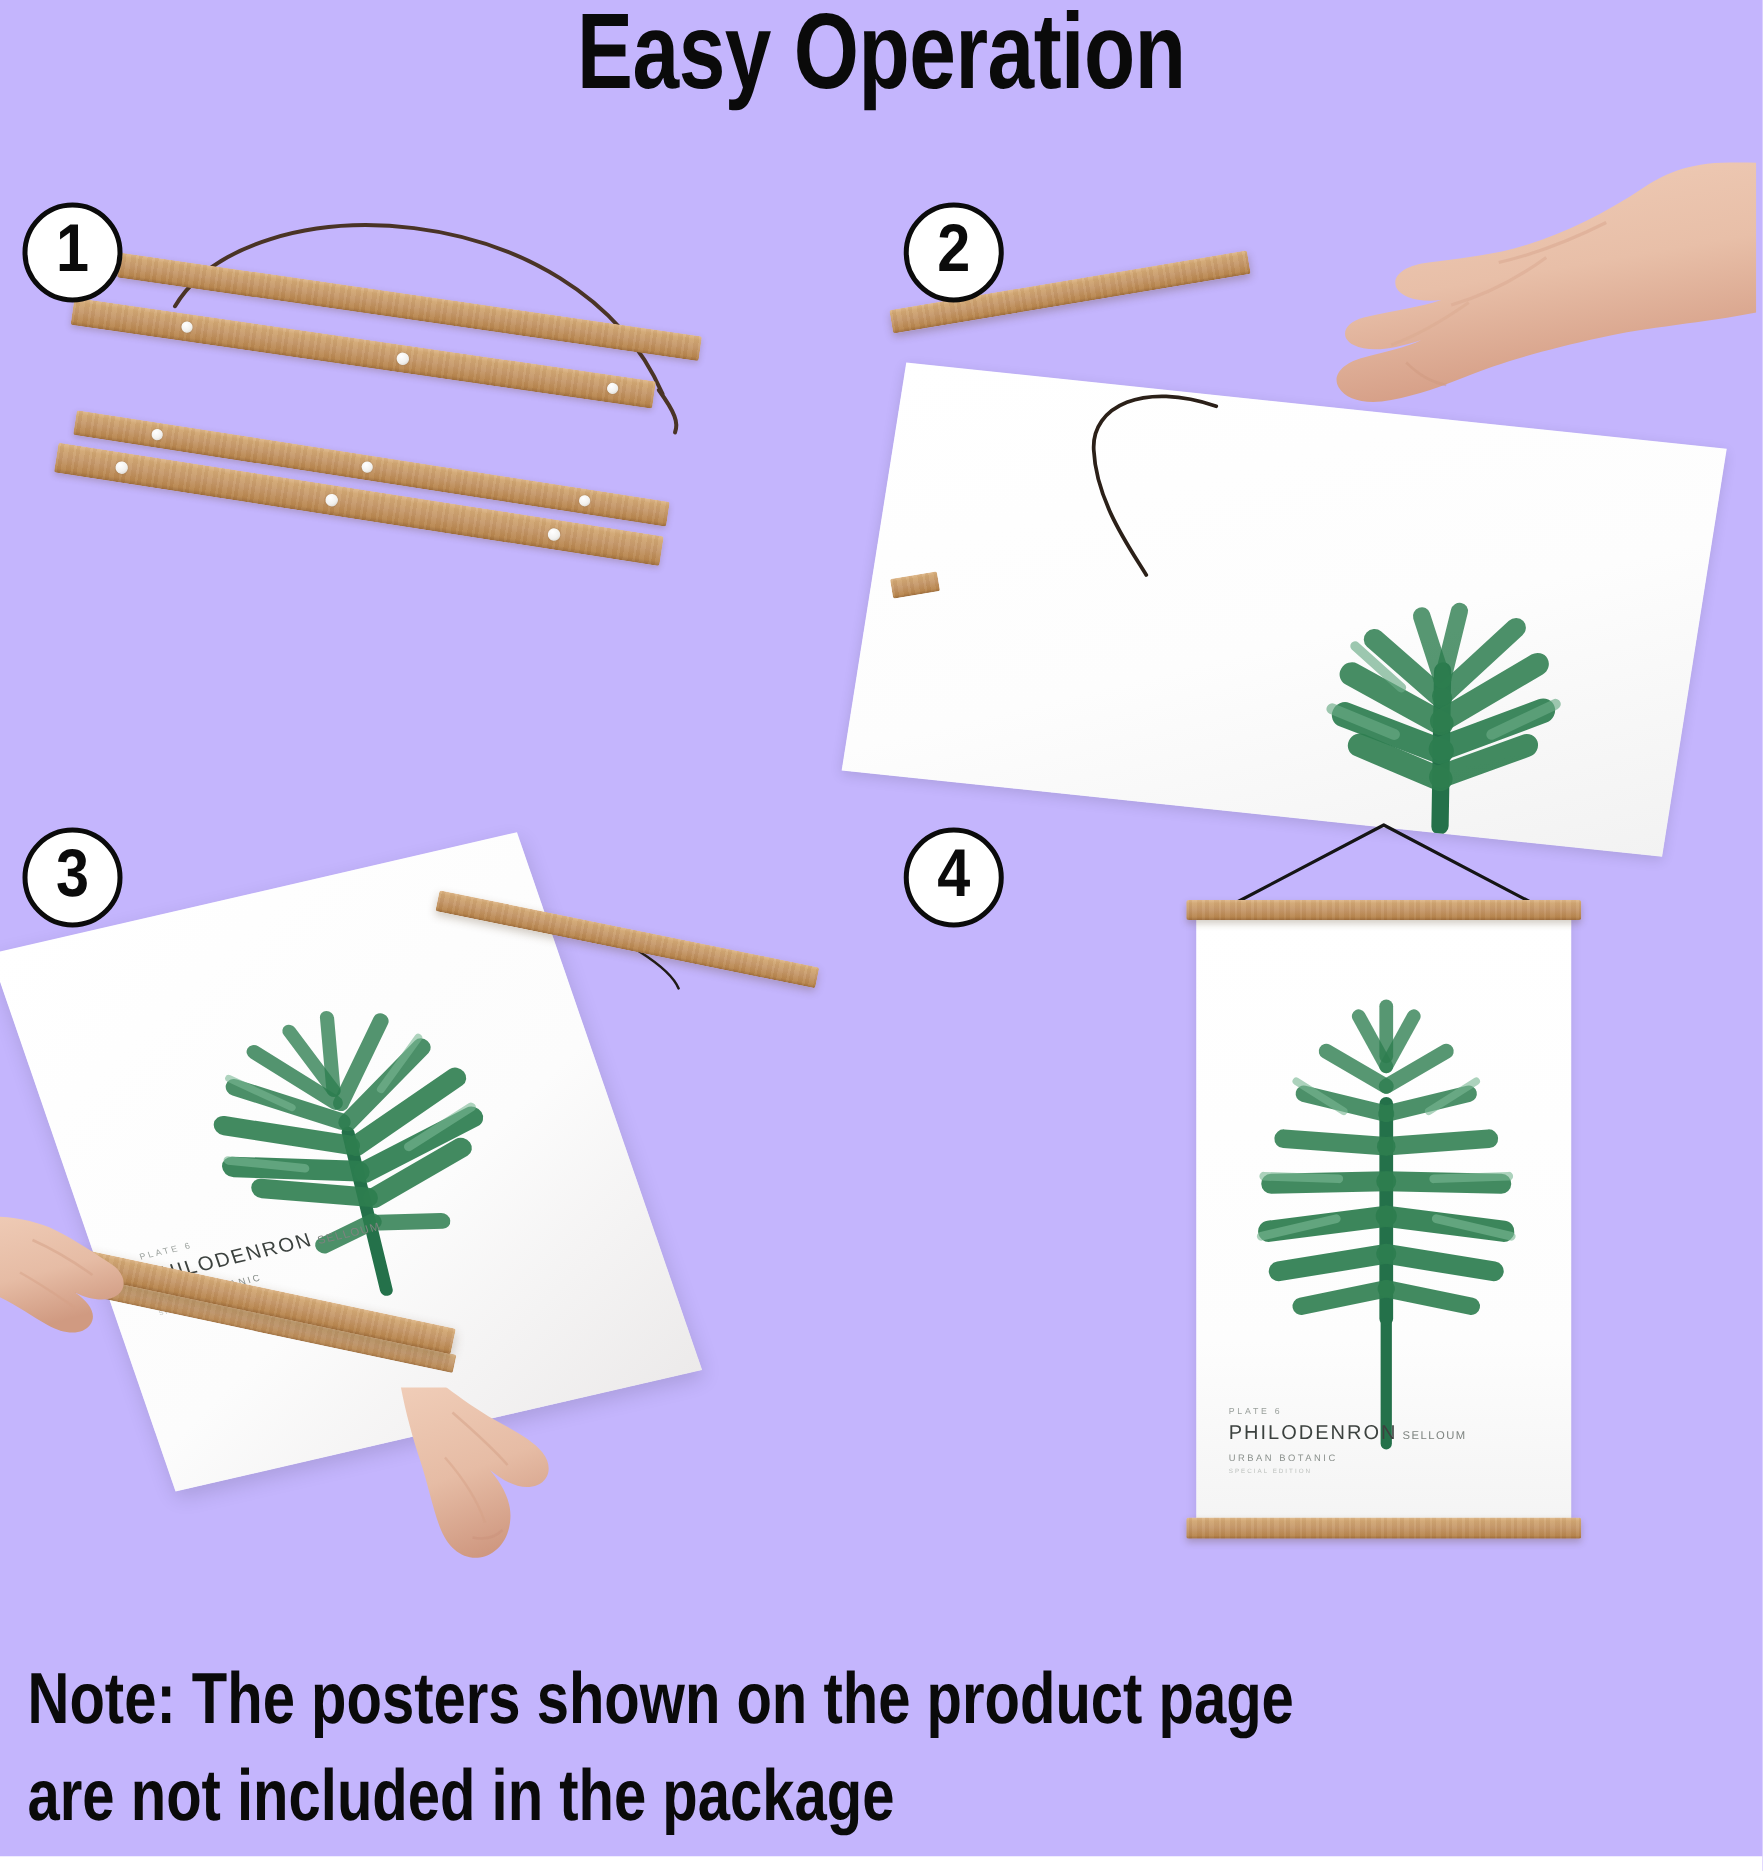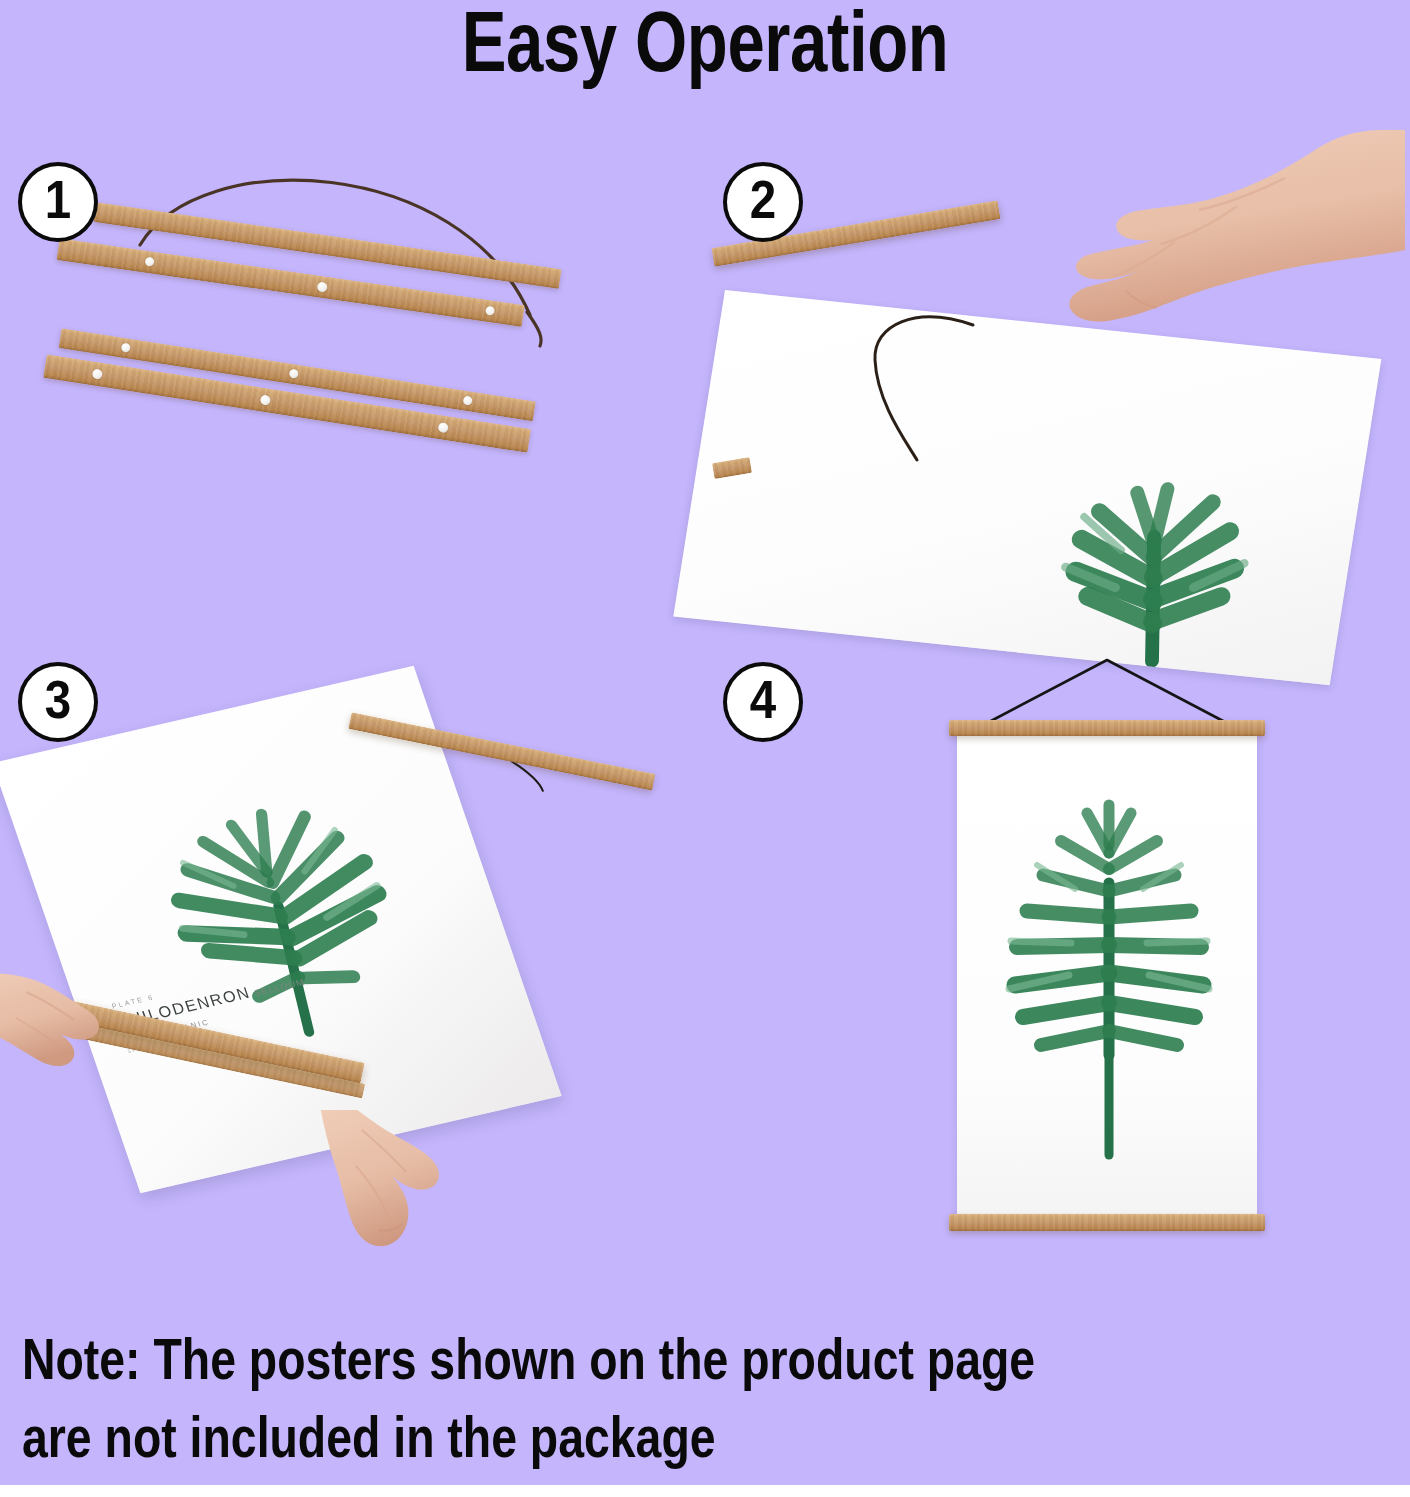--- a/index.html
+++ b/index.html
@@ -388,20 +388,28 @@
               <path d="M-40 30 L-100 44" stroke-width="7"></path>
               <path d="M40 30 L100 44" stroke-width="7"></path>
               <path d="M-38 -2 L-98 -4" stroke-width="7"></path>
               <path d="M38 -2 L98 -4" stroke-width="7"></path>
               <path d="M-34 -56 L-72 -80" stroke-width="6"></path>
               <path d="M34 -56 L72 -80" stroke-width="6"></path>
             </g>
           </g>
         </svg>
 
+        <div class="caption" style="left:26px;top:396px;">
+          <div class="cap-plate">PLATE 6</div>
+          <div class="cap-main">
+            <span>PHILODENRON</span><span class="sp">SELLOUM</span>
+          </div>
+          <div class="cap-sub">URBAN BOTANIC</div>
+          <div class="cap-sub2">SPECIAL EDITION</div>
+        </div>
       </div>
 
       <div class="wood" id="p4-rail-bot"></div>
     </div>
   </div>
 
   <div class="note">
     <div>Note: The posters shown on the product page</div>
     <div>are not included in the package</div>
   </div>

